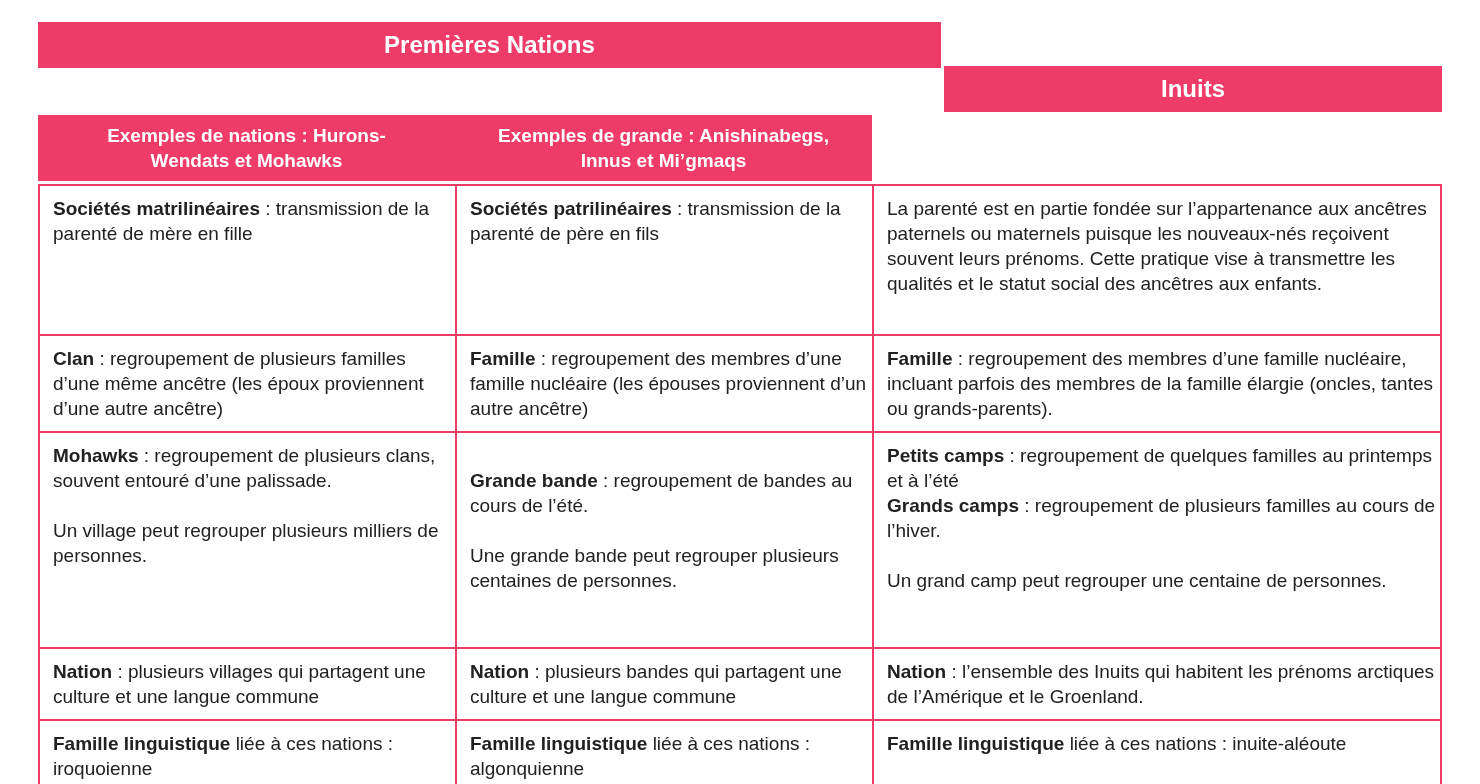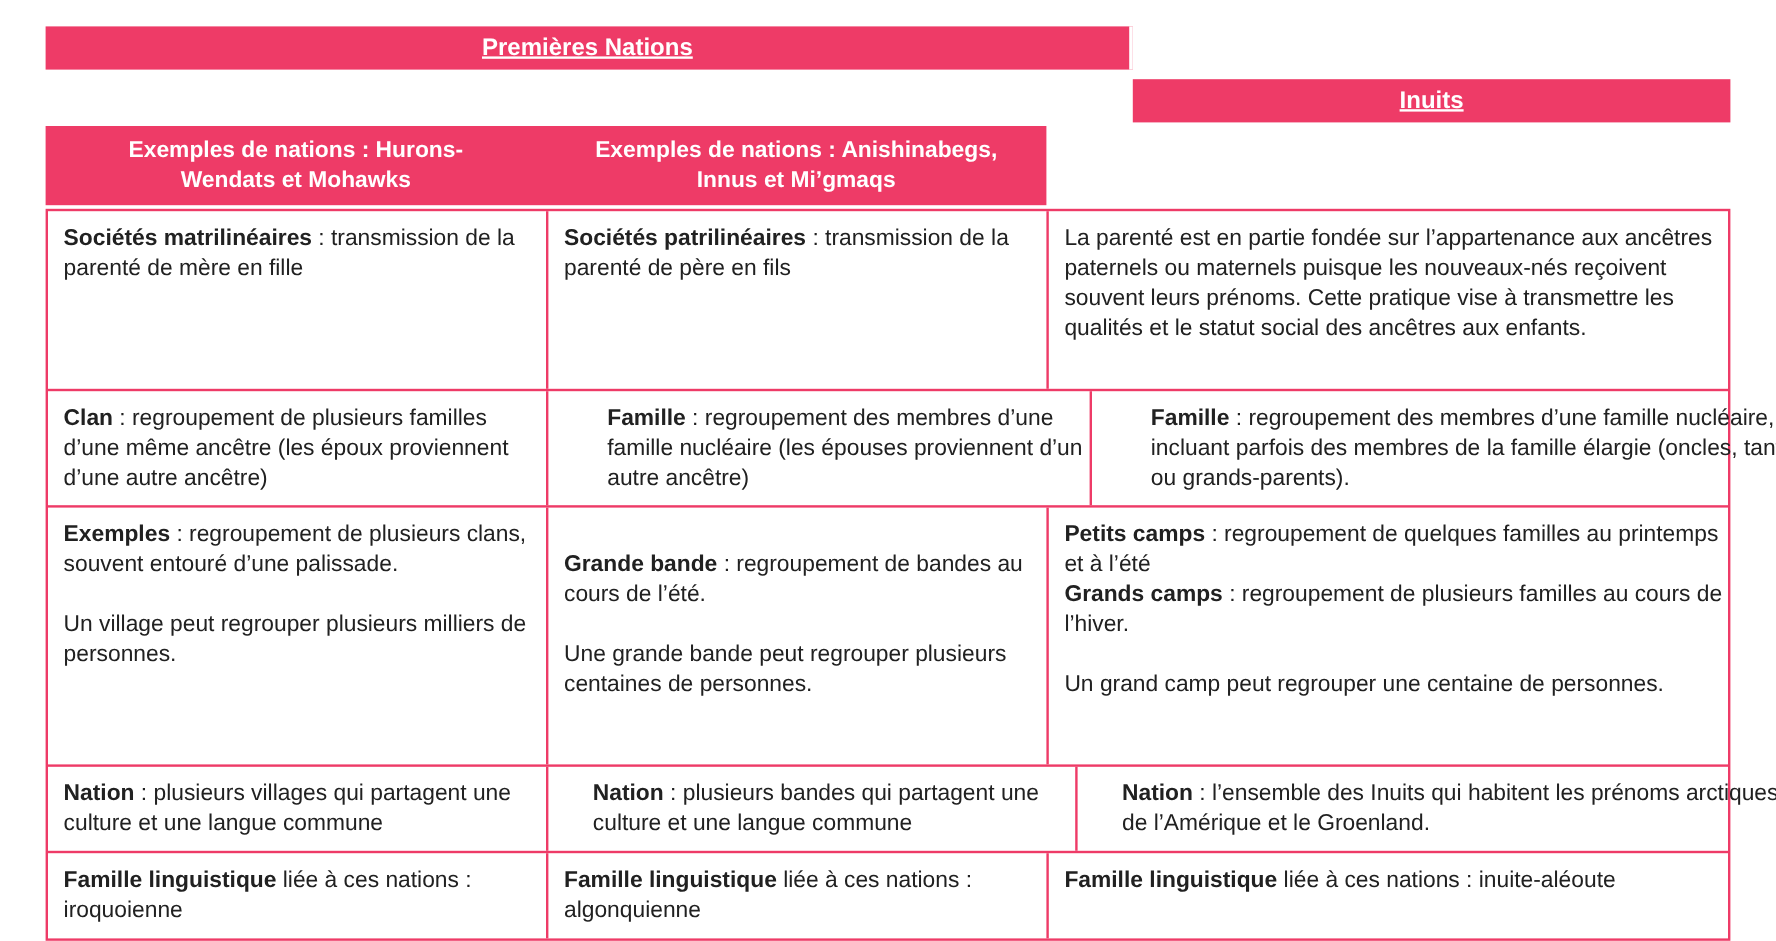--- a/index.html
+++ b/index.html
@@ -11,23 +11,23 @@
   html,body{width:1480px;height:784px;background:var(--bg);overflow:hidden;}
   body{font-family:"Liberation Sans","DejaVu Sans",sans-serif;color:var(--text);}
 
   .table-wrap{
     position:absolute;left:38px;top:22px;width:1404px;
   }
 
   
   .hrow1{display:flex;margin-bottom:3px;}
   .h1cell{
-    background:var(--pink);color:#fff;font-weight:bold;font-size:20px;
+    background:var(--pink);color:#fff;font-weight:bold;font-size:24px;
     display:flex;align-items:center;justify-content:center;
-    height:36px;text-align:center;text-decoration:underline;
+    height:46px;text-align:center;
   }
   .h1left{width:906px;border-right:3px solid #fff;}
   .h1right{flex:1;margin-top:44px;}
 
   .hrow2{
     display:grid;grid-template-columns:417px 417px 570px;
     margin-bottom:3px;
     border-radius:14px;
   }
   .h2cell{
@@ -40,23 +40,23 @@
   
   .tbody{border:2px solid var(--pink);background:#fff;}
   .trow{display:grid;grid-template-columns:417px 417px 566px;}
   .trow:not(:last-child){border-bottom:2px solid var(--pink);}
   .tcell{
     padding:10px 4px 10px 13px;
     font-size:19px;line-height:25px;
   }
   .tcell.c0,.tcell.c1{border-right:2px solid var(--pink);}
   .r0{min-height:150px;}
-  .r1{min-height:96px;gap:36px;}
+  .r1{min-height:96px;}
   .r2{min-height:216px;}
-  .r3{min-height:69px;gap:24px;}
+  .r3{min-height:69px;}
   .r4{min-height:71px;}
   .para{min-height:0;}
   .para.blank{height:25px;}
   b{font-weight:bold;}
 </style>
 </head>
 <body>
 
 <div class="table-wrap">
 
@@ -67,21 +67,21 @@
     <div class="h1cell h1right">
       <span>Inuits</span>
     </div>
   </div>
 
   <div class="hrow2">
     <div class="h2cell">
       <span>Exemples de nations : Hurons-Wendats et Mohawks</span>
     </div>
     <div class="h2cell">
-      <span>Exemples de nations : Anishinabegs, Innus et Mi’gmaqs</span>
+      <span>Exemples de grande : Anishinabegs, Innus et Mi’gmaqs</span>
     </div>
   </div>
 
   <div class="tbody">
       <div class="trow r0">
         <div class="tcell c0">
           <div class="para"><b>Sociétés matrilinéaires</b><span> : transmission de la parenté de mère en fille</span></div>
         </div>
         <div class="tcell c1">
           <div class="para"><b>Sociétés patrilinéaires</b><span> : transmission de la parenté de père en fils</span></div>
@@ -96,21 +96,21 @@
         </div>
         <div class="tcell c1">
           <div class="para"><b>Famille</b><span> : regroupement des membres d’une famille nucléaire (les épouses proviennent d’un autre ancêtre)</span></div>
         </div>
         <div class="tcell c2">
           <div class="para"><b>Famille</b><span> : regroupement des membres d’une famille nucléaire, incluant parfois des membres de la famille élargie (oncles, tantes ou grands-parents).</span></div>
         </div>
       </div>
       <div class="trow r2">
         <div class="tcell c0">
-          <div class="para"><b>Exemples</b><span> : regroupement de plusieurs clans, souvent entouré d’une palissade.</span></div>
+          <div class="para"><b>Mohawks</b><span> : regroupement de plusieurs clans, souvent entouré d’une palissade.</span></div>
           <div class="para blank"></div>
           <div class="para"><span>Un village peut regrouper plusieurs milliers de personnes.</span></div>
         </div>
         <div class="tcell c1">
           <div class="para blank"></div>
           <div class="para"><b>Grande bande</b><span> : regroupement de bandes au cours de l’été.</span></div>
           <div class="para blank"></div>
           <div class="para"><span>Une grande bande peut regrouper plusieurs centaines de personnes.</span></div>
         </div>
         <div class="tcell c2">

